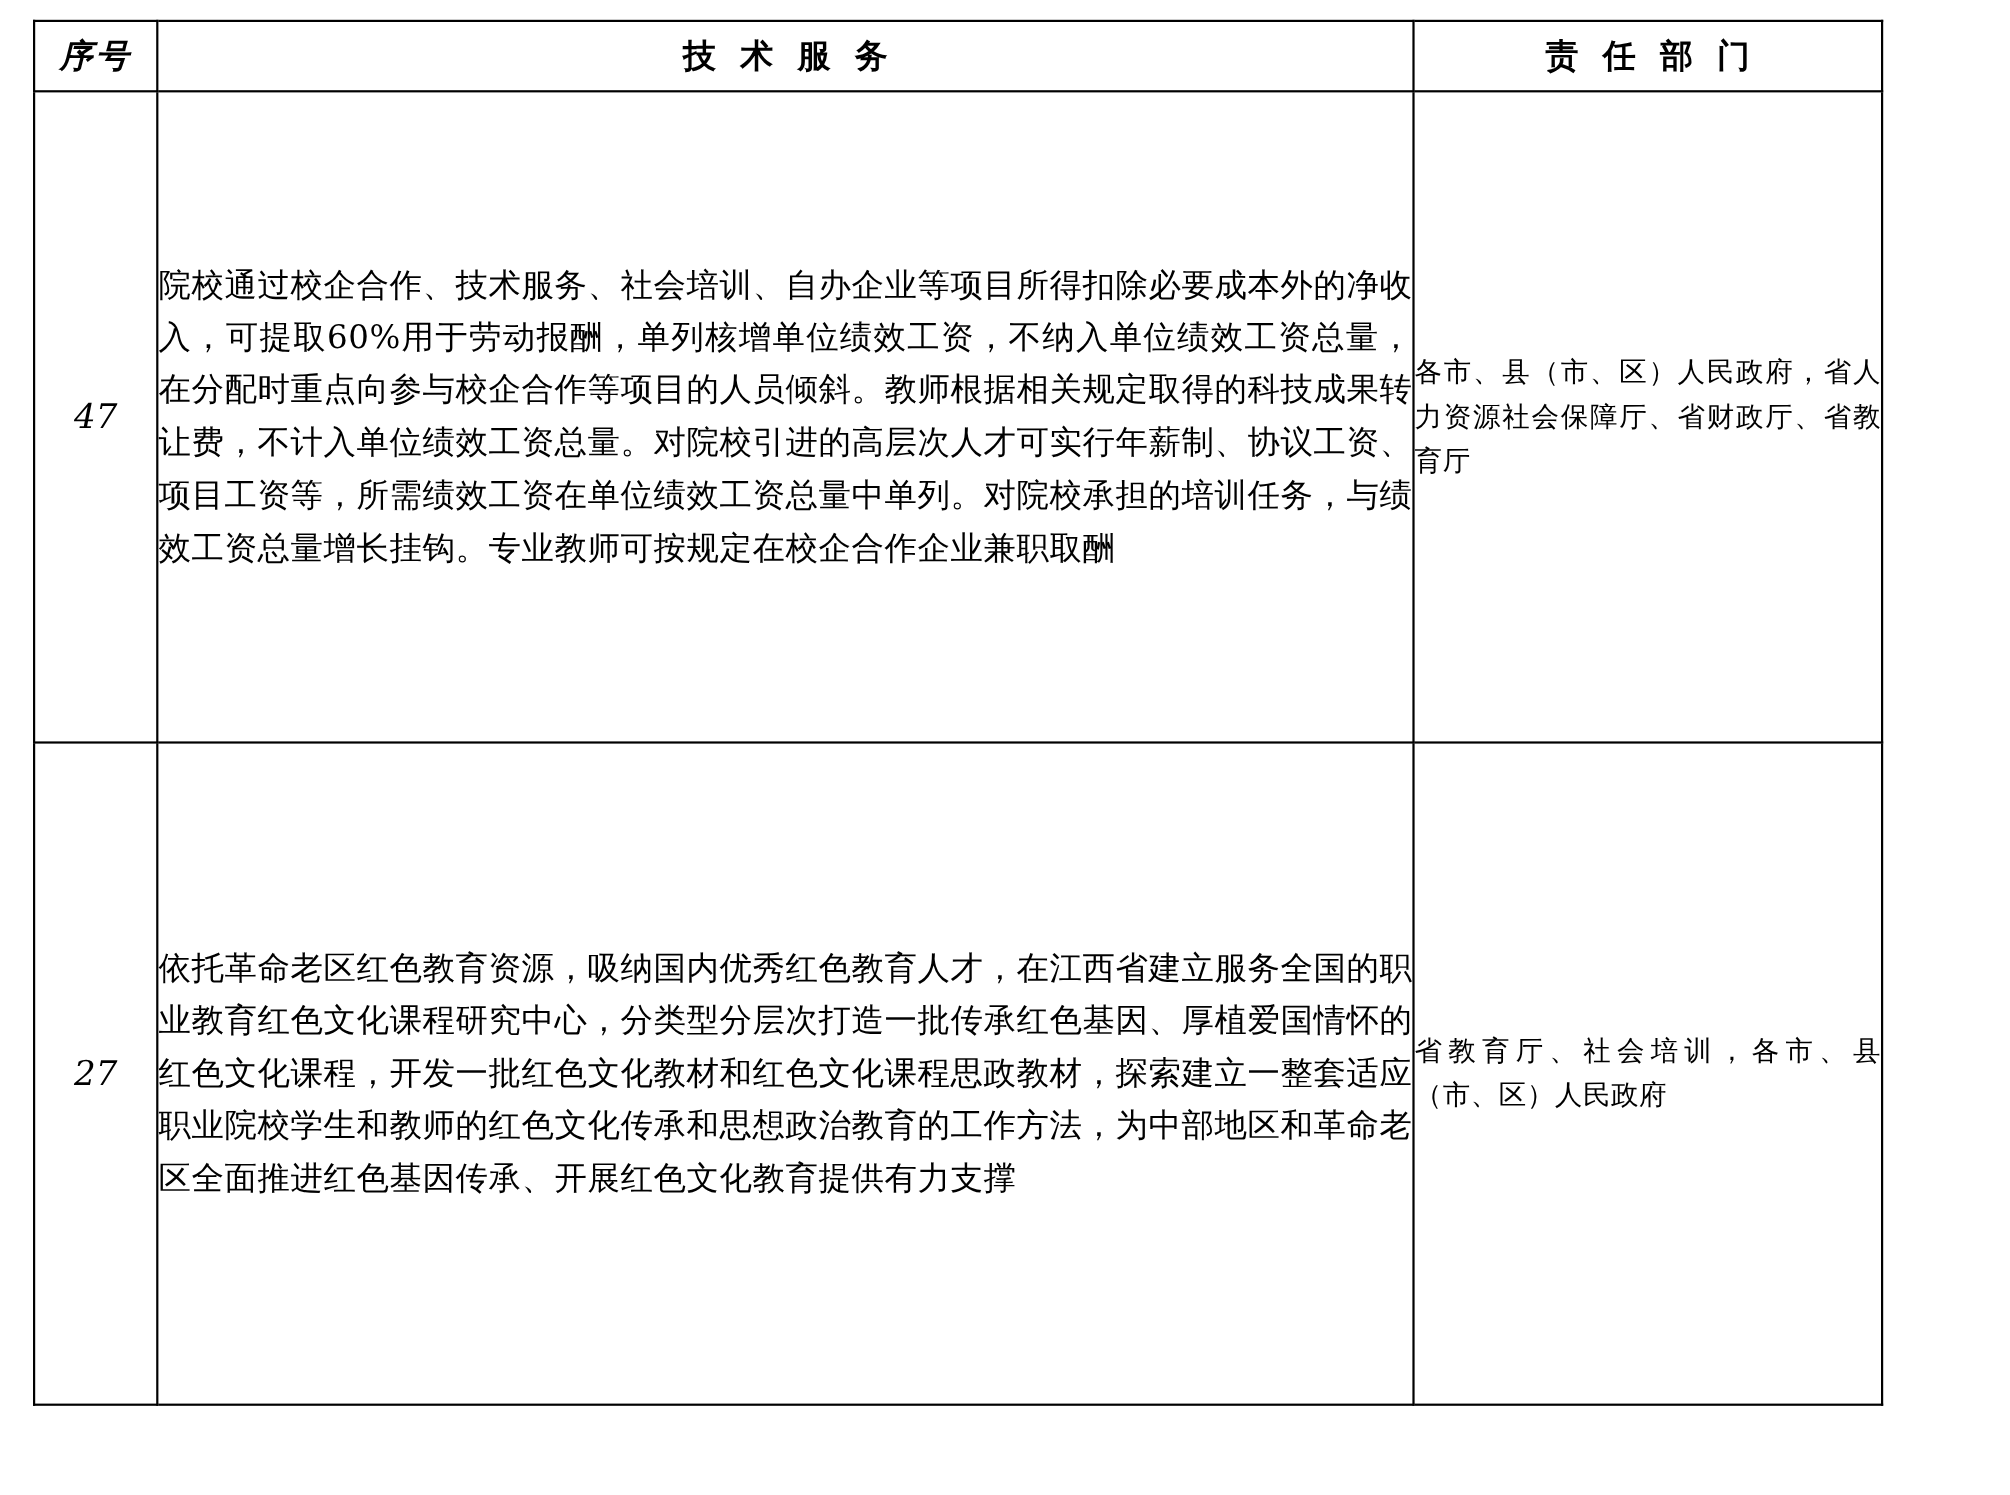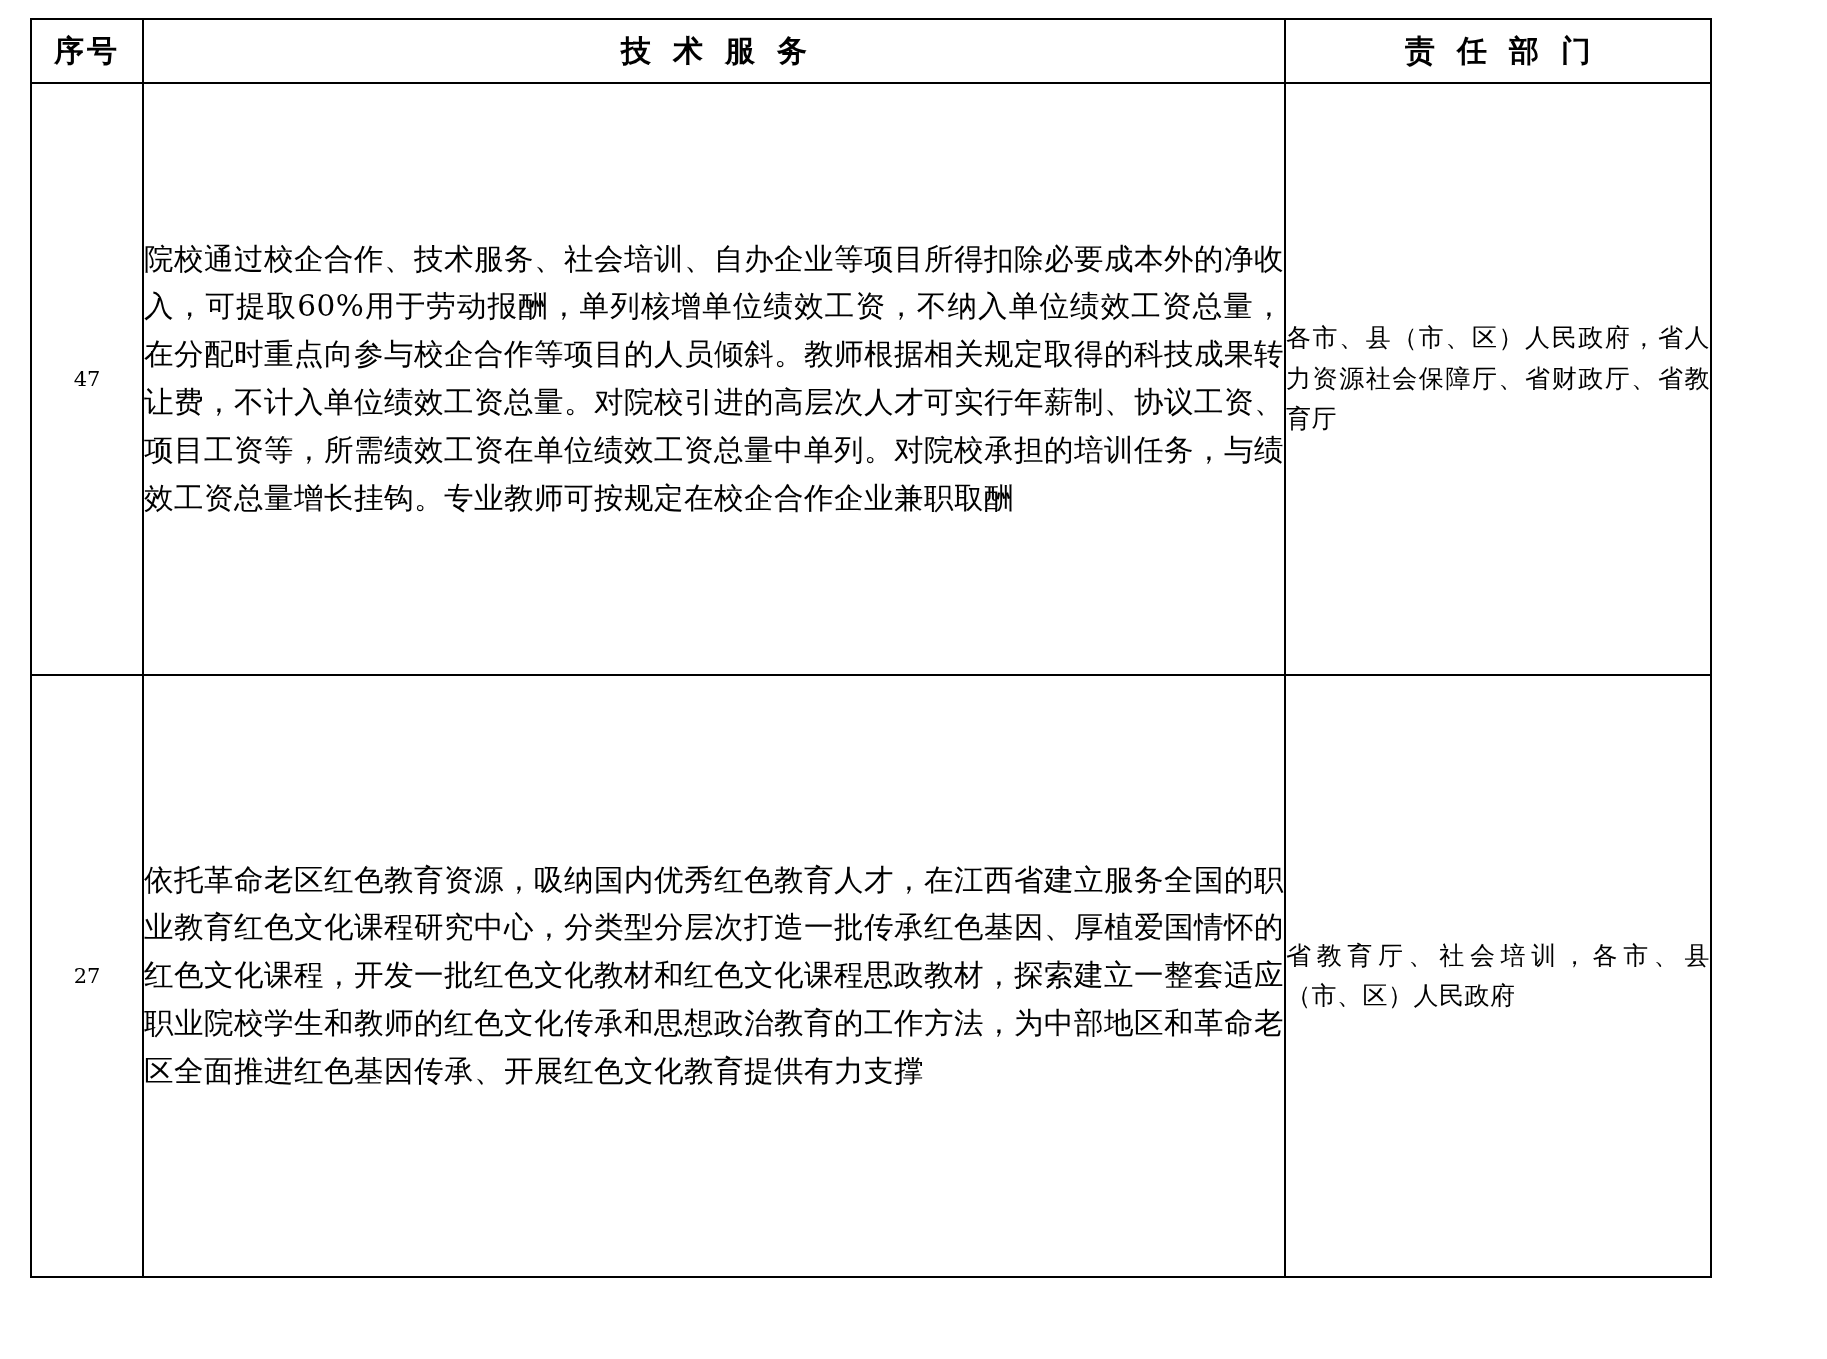--- a/index.html
+++ b/index.html
@@ -41,28 +41,29 @@
   col.c-dept { width: 426px; }
 
   th.head-cell {
     height: 62px;
     font-weight: bold;
     font-size: 30px;
     letter-spacing: 2px;
     text-align: center;
     font-family: "DejaVu Serif", "Liberation Serif", serif;
   }
-  th.head-seq { letter-spacing: 3px; }
+  th.head-seq { letter-spacing: 3px; font-style: italic; }
   th.head-content { letter-spacing: 22px; text-indent: 22px; }
   th.head-dept { letter-spacing: 22px; text-indent: 22px; }
 
   td.seq-cell {
     text-align: center;
-    font-size: 21px;
+    font-size: 31px;
     font-family: "DejaVu Serif", "Liberation Serif", serif;
+    font-style: italic;
   }
   td.content-cell {
     padding: 30px 32px 30px 36px;
   }
   td.dept-cell {
     padding: 20px 22px 20px 26px;
   }
   .content-text {
     font-size: 29.5px;
     line-height: 1.62;

